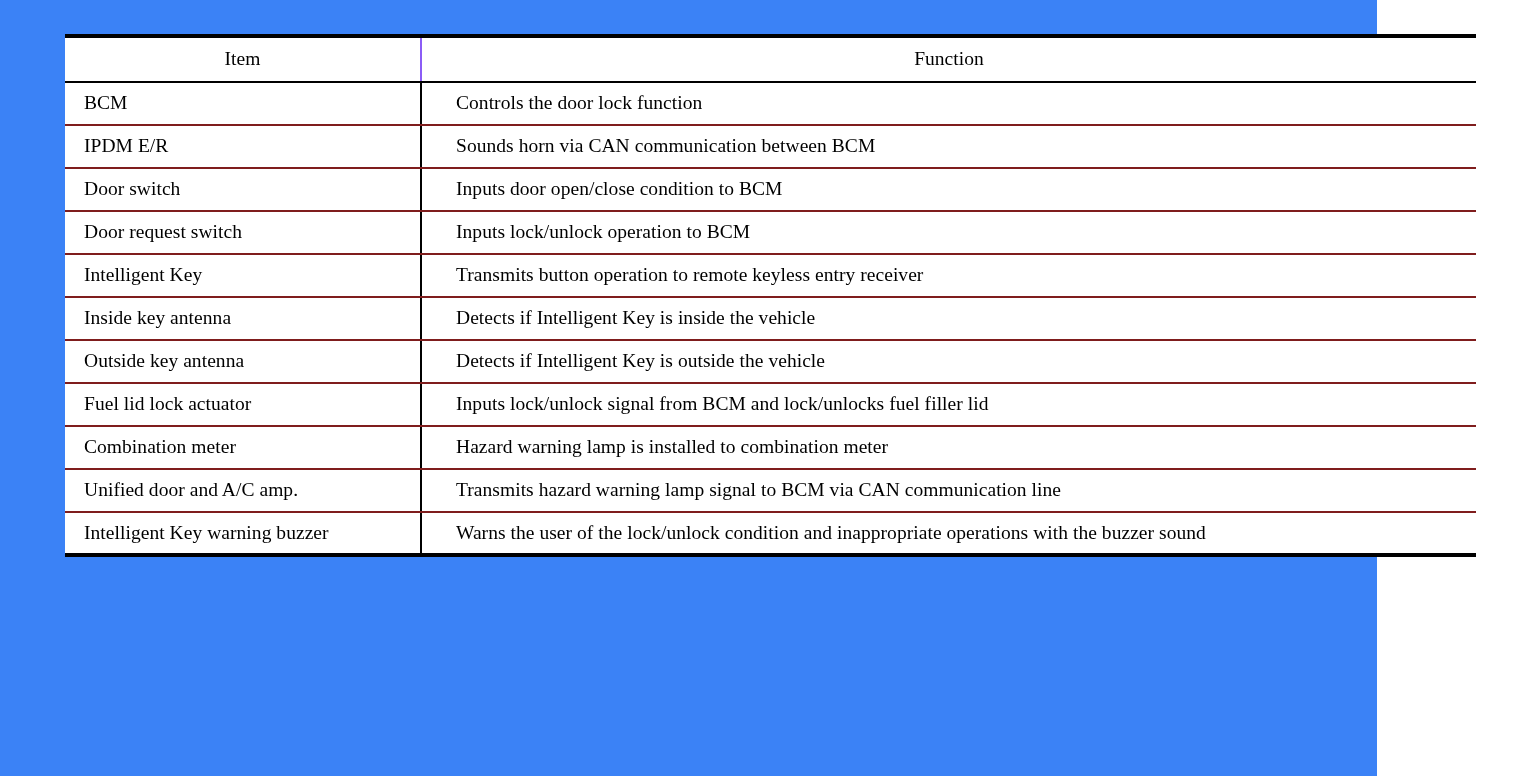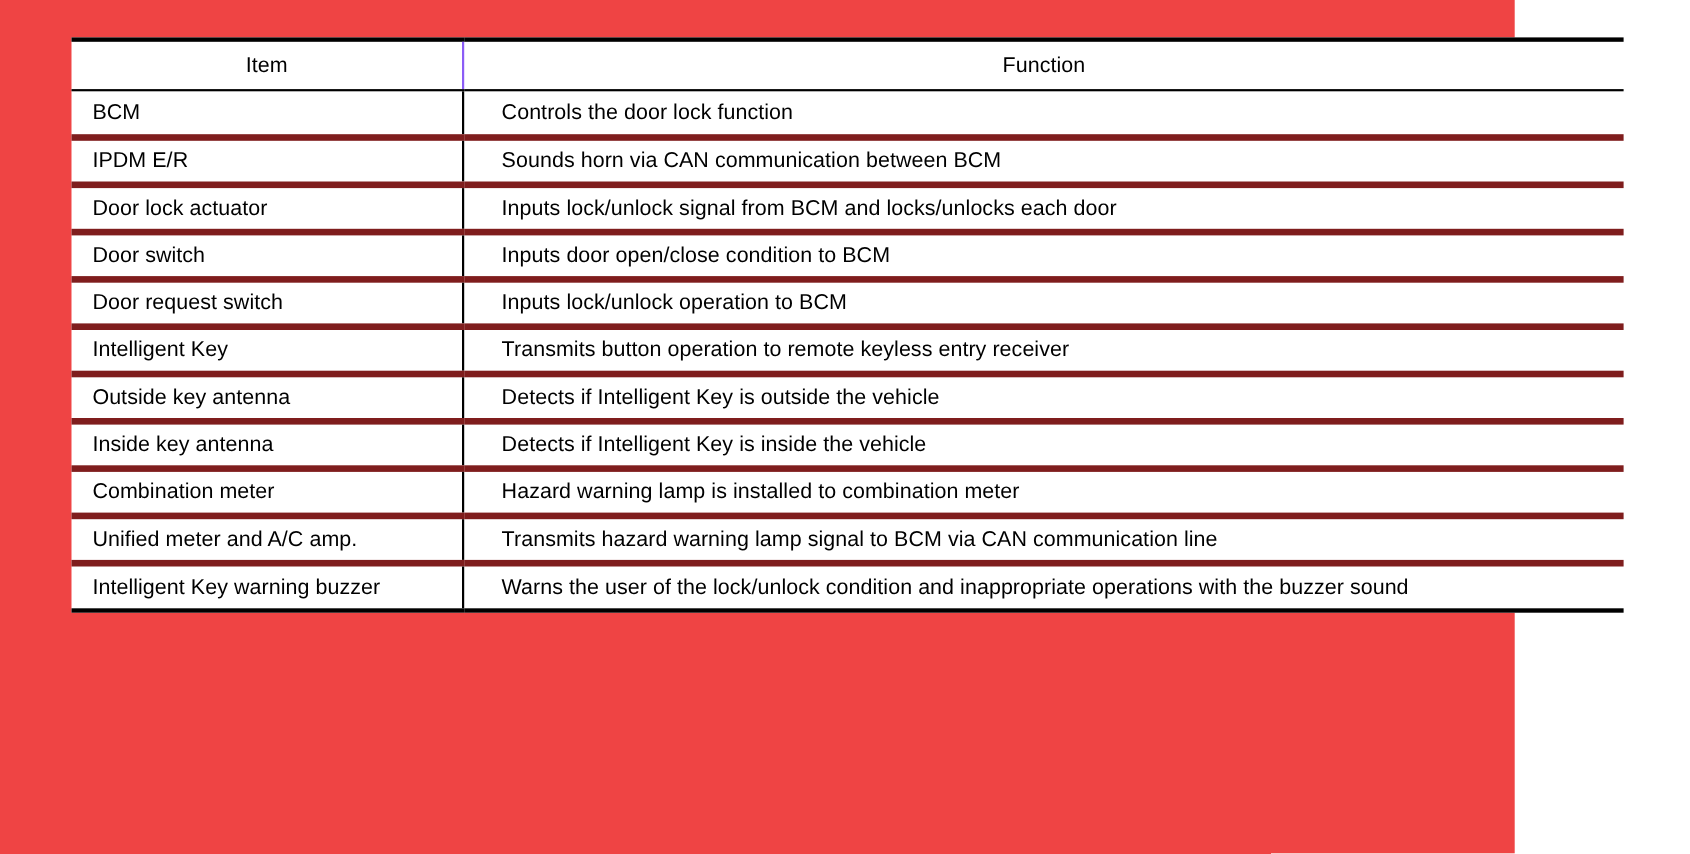--- a/index.html
+++ b/index.html
@@ -13,21 +13,22 @@
     height: 776px;
     font-family: "Liberation Sans", sans-serif;
     color: #000000;
     overflow: hidden;
   }
 
   #page {
     position: relative;
     width: 1377px;
     height: 776px;
-    background: #ef4444;
+    background: #3b82f6;
+    font-family: Liberation Serif, serif;
   }
 
   
   .spec-table {
     position: absolute;
     left: 65px;
     top: 34px;
     width: 1411px;
     border-collapse: collapse;
     table-layout: fixed;
@@ -63,21 +64,21 @@
   thead th.cell-item {
     padding: 0 4px;
   }
   thead th.cell-function {
     border-left: 2px solid #8b5cf6;
     padding: 0 4px;
   }
 
   
   tbody td {
-    border-bottom: 6px solid #7f1d1d;
+    border-bottom: 2px solid #7f1d1d;
   }
   tbody tr:last-child td {
     border-bottom: 4px solid #000000;
   }
   tbody td.cell-item {
     text-align: left;
     padding-left: 19px;
     padding-right: 6px;
   }
   tbody td.cell-function {
@@ -123,28 +124,20 @@
         <tr>
           <td class="cell-item">
             <span class="cell-text">IPDM E/R</span>
           </td>
           <td class="cell-function">
             <span class="cell-text">Sounds horn via CAN communication between BCM</span>
           </td>
         </tr>
         <tr>
           <td class="cell-item">
-            <span class="cell-text">Door lock actuator</span>
-          </td>
-          <td class="cell-function">
-            <span class="cell-text">Inputs lock/unlock signal from BCM and locks/unlocks each door</span>
-          </td>
-        </tr>
-        <tr>
-          <td class="cell-item">
             <span class="cell-text">Door switch</span>
           </td>
           <td class="cell-function">
             <span class="cell-text">Inputs door open/close condition to BCM</span>
           </td>
         </tr>
         <tr>
           <td class="cell-item">
             <span class="cell-text">Door request switch</span>
           </td>
@@ -155,45 +148,53 @@
         <tr>
           <td class="cell-item">
             <span class="cell-text">Intelligent Key</span>
           </td>
           <td class="cell-function">
             <span class="cell-text">Transmits button operation to remote keyless entry receiver</span>
           </td>
         </tr>
         <tr>
           <td class="cell-item">
+            <span class="cell-text">Inside key antenna</span>
+          </td>
+          <td class="cell-function">
+            <span class="cell-text">Detects if Intelligent Key is inside the vehicle</span>
+          </td>
+        </tr>
+        <tr>
+          <td class="cell-item">
             <span class="cell-text">Outside key antenna</span>
           </td>
           <td class="cell-function">
             <span class="cell-text">Detects if Intelligent Key is outside the vehicle</span>
           </td>
         </tr>
         <tr>
           <td class="cell-item">
-            <span class="cell-text">Inside key antenna</span>
-          </td>
-          <td class="cell-function">
-            <span class="cell-text">Detects if Intelligent Key is inside the vehicle</span>
+            <span class="cell-text">Fuel lid lock actuator</span>
+          </td>
+          <td class="cell-function">
+            <span class="cell-text">Inputs lock/unlock signal from BCM and lock/unlocks fuel filler lid</span>
           </td>
         </tr>
         <tr>
           <td class="cell-item">
             <span class="cell-text">Combination meter</span>
           </td>
           <td class="cell-function">
             <span class="cell-text">Hazard warning lamp is installed to combination meter</span>
           </td>
         </tr>
         <tr>
           <td class="cell-item">
-            <span class="cell-text">Unified meter and A/C amp.</span>
+            <span class="cell-text">Unified door and A/C amp.</span>
           </td>
           <td class="cell-function">
             <span class="cell-text">Transmits hazard warning lamp signal to BCM via CAN communication line</span>
           </td>
         </tr>
         <tr>
           <td class="cell-item">
             <span class="cell-text">Intelligent Key warning buzzer</span>
           </td>
           <td class="cell-function">

